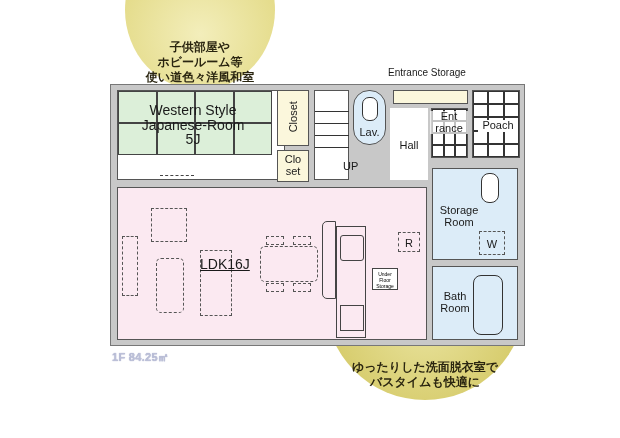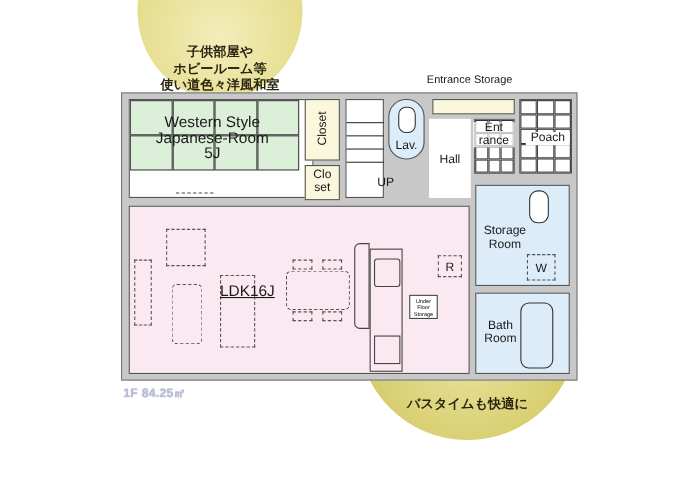--- a/index.html
+++ b/index.html
@@ -23,20 +23,21 @@
 
 <div class="abs bubble-top"></div>
 <div class="abs bubble-text" style="left:125px; top:40px; width:150px;">
   <div>子供部屋や</div>
   <div>ホビールーム等</div>
   <div>使い道色々洋風和室</div>
 </div>
 
 <div class="abs bubble-bottom"></div>
 <div class="abs bubble-text" style="left:325px; top:360px; width:200px; font-size:12px;">
+  <div>ゆったりした洗面脱衣室で</div>
   <div>バスタイムも快適に</div>
 </div>
 
 <div class="abs wall" style="left:110px; top:84px; width:415px; height:262px;"></div>
 
 <div class="abs room" style="left:117px; top:90px; width:168px; height:90px; background:#fff;">
   <div class="abs" style="left:0; top:0; width:154px; height:64px; background:#dcefd9; display:grid; grid-template-columns: repeat(4, 1fr); grid-template-rows: repeat(2,1fr);">
     <div class="tatami-cell"></div>
     <div class="tatami-cell"></div>
     <div class="tatami-cell"></div>

